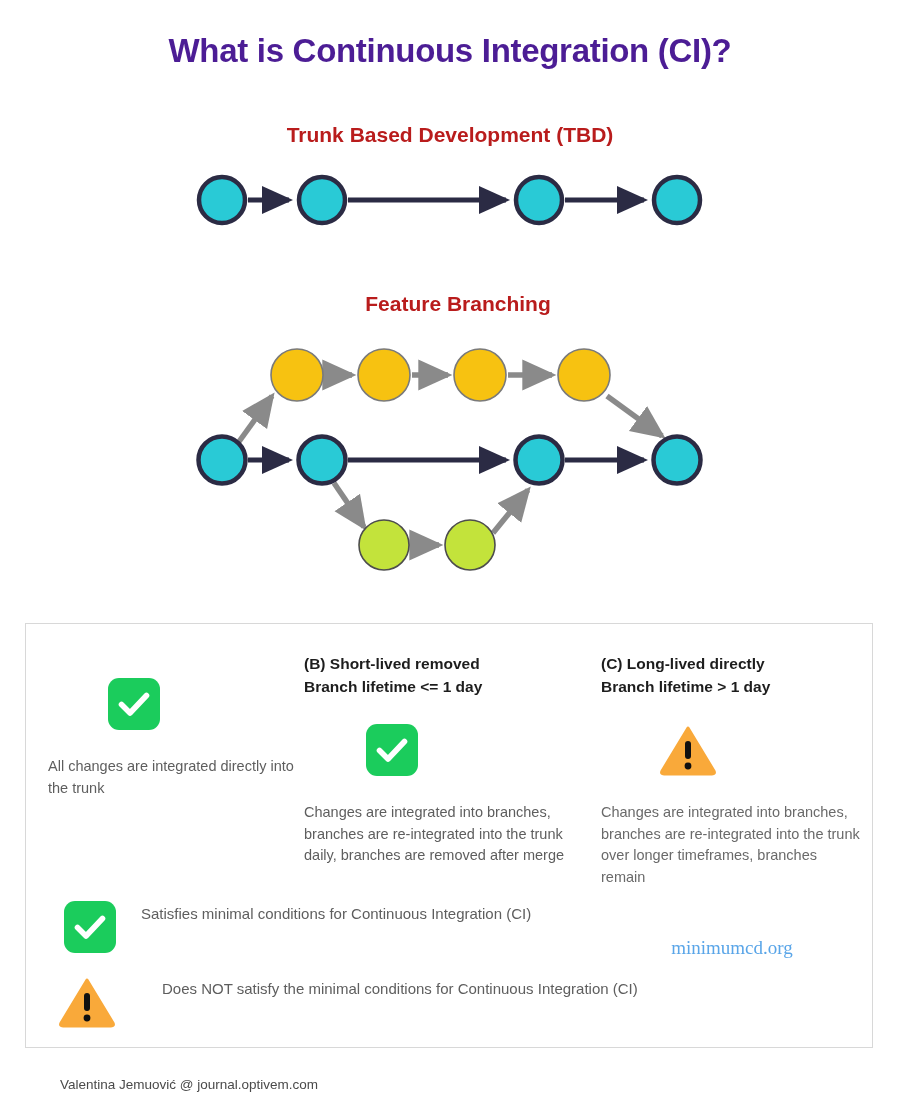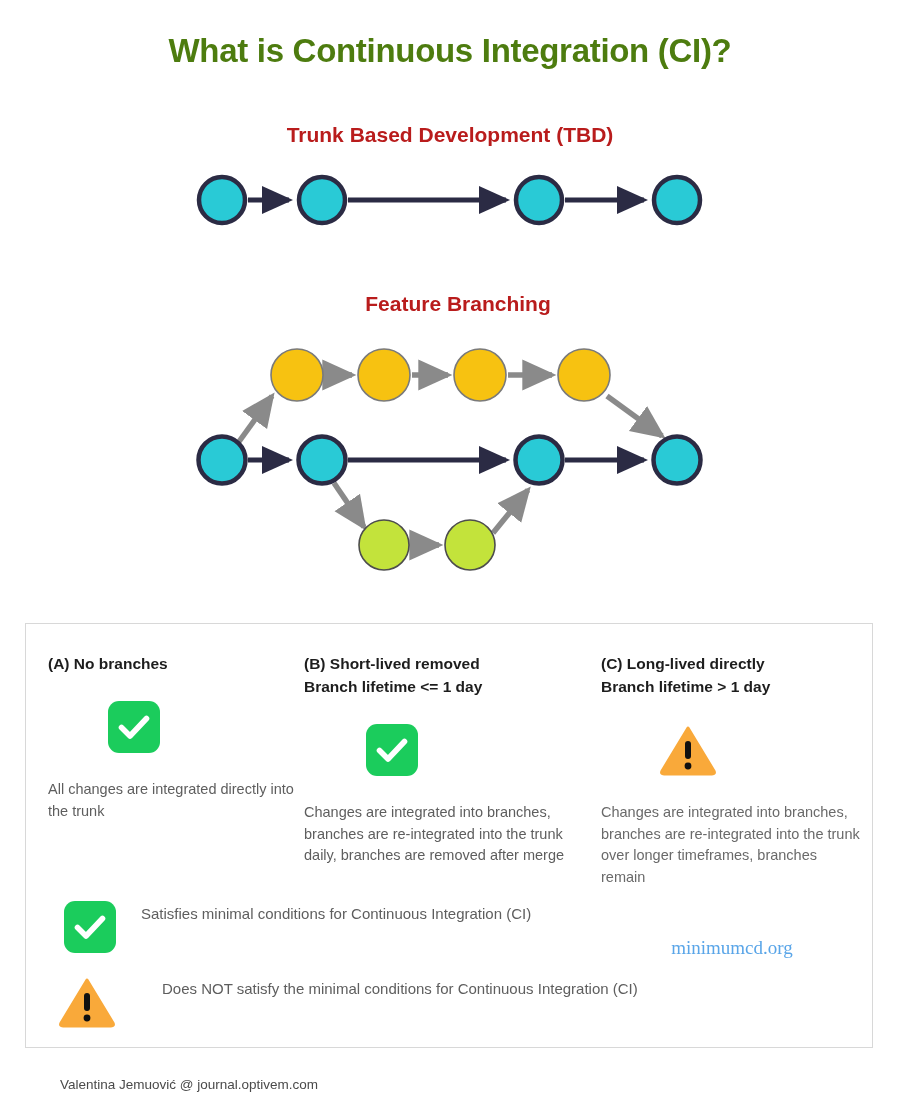--- a/index.html
+++ b/index.html
@@ -19,21 +19,21 @@
   
   .page-title {
     position: absolute;
     left: 0;
     top: 32px;
     width: 900px;
     text-align: center;
     font-size: 33px;
     font-weight: bold;
     letter-spacing: -0.3px;
-    color: #4d7c0f;
+    color: #4c1d95;
   }
 
   
   .section-title {
     position: absolute;
     left: 0;
     width: 900px;
     text-align: center;
     font-size: 21px;
     font-weight: bold;
@@ -232,23 +232,20 @@
       <circle cx="322" cy="130" r="23.5" fill="#29cad6" stroke="#2b2b44" stroke-width="4.5"></circle>
       <circle cx="539" cy="130" r="23.5" fill="#29cad6" stroke="#2b2b44" stroke-width="4.5"></circle>
       <circle cx="677" cy="130" r="23.5" fill="#29cad6" stroke="#2b2b44" stroke-width="4.5"></circle>
     </g>
   </svg>
 </div>
 
 <div class="compare-box">
 
   <div class="col" id="col-a">
-    <div class="col-heading">
-      <span>(A) No branches</span>
-    </div>
     <div class="col-icon-wrap">
       <span class="check-icon">
         <svg width="52" height="52" viewBox="0 0 52 52">
           <path d="M13.5 26.5 L22 35 L38.5 17.5" fill="none" stroke="#ffffff" stroke-width="5.6" stroke-linecap="round" stroke-linejoin="round"></path>
         </svg>
       </span>
     </div>
     <div class="col-desc">All changes are integrated directly into the trunk</div>
   </div>
 

